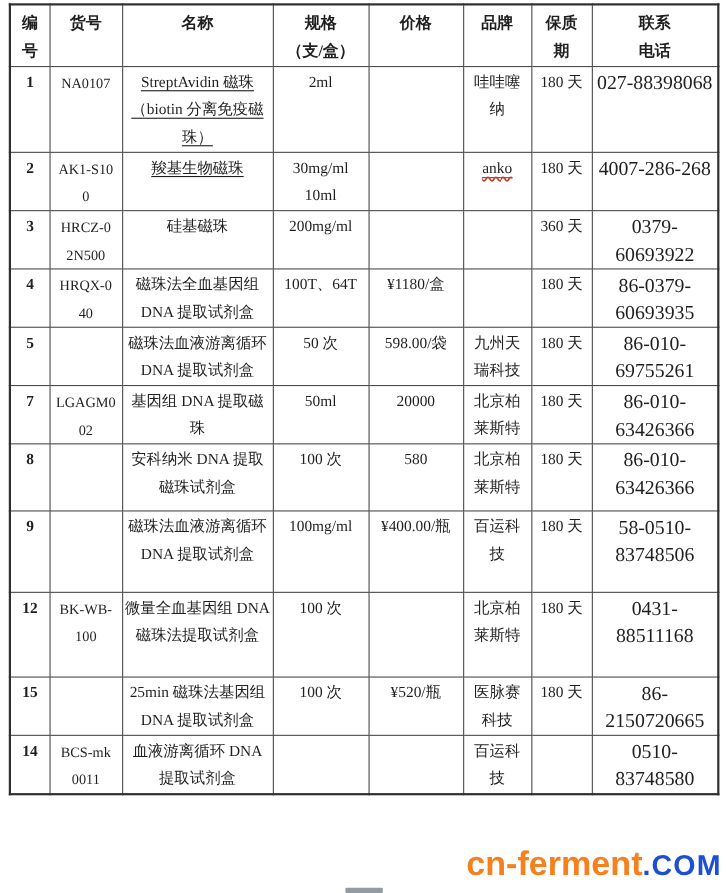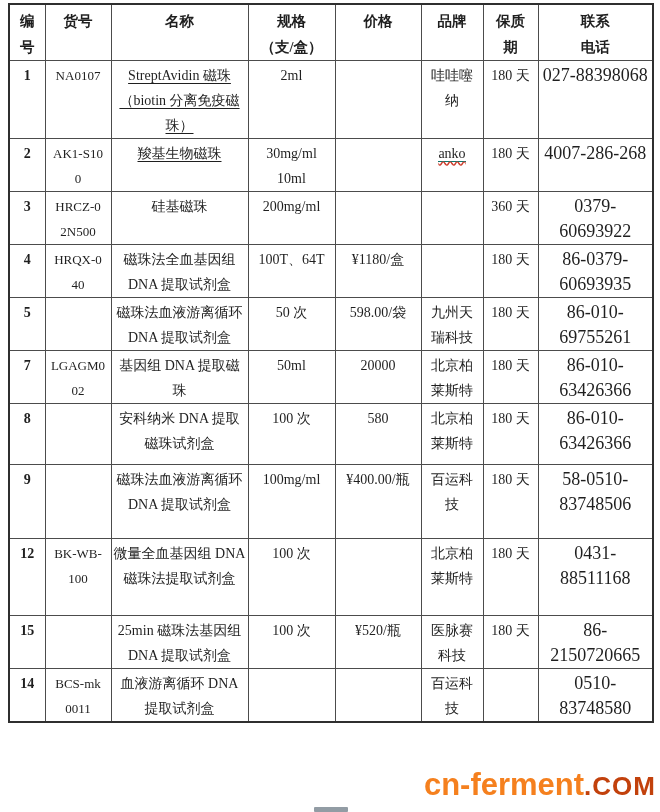--- a/index.html
+++ b/index.html
@@ -199,15 +199,15 @@
           <td data-name="cell-spec"><span></span></td>
           <td data-name="cell-price"><span></span></td>
           <td data-name="cell-brand"><span>百运科技</span></td>
           <td data-name="cell-shelf"><span></span></td>
           <td data-name="cell-phone"><span>0510-83748580</span></td>
         </tr>
       </tbody>
   </table>
 </div>
 
-<div class="watermark" data-name="site-watermark"><span class="brand" data-name="watermark-brand" style="color: rgb(245, 128, 30); margin-left: 44px;">cn-ferment</span><span class="tld" data-name="watermark-tld" style="color: #c2410c;">.COM</span></div>
+<div class="watermark" data-name="site-watermark"><span class="brand" data-name="watermark-brand" style="color: rgb(245, 128, 30); margin-left: 44px;">cn-ferment</span><span class="tld" data-name="watermark-tld" style="color: #1d4ed8;">.COM</span></div>
 
 <div class="scroll-nub" data-name="scrollbar-thumb" style="background: rgb(146, 156, 164);"></div>
 
 </body></html>

